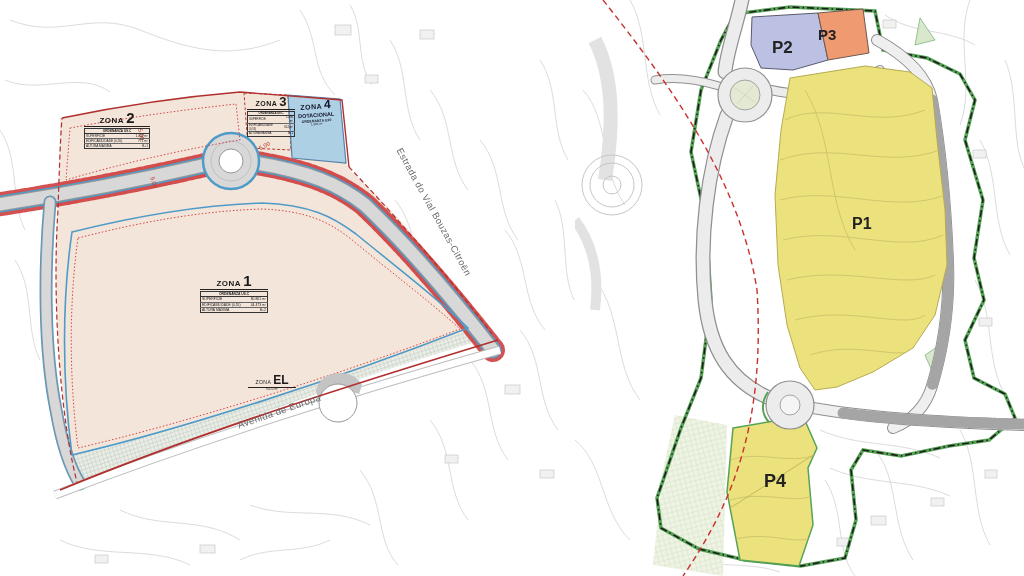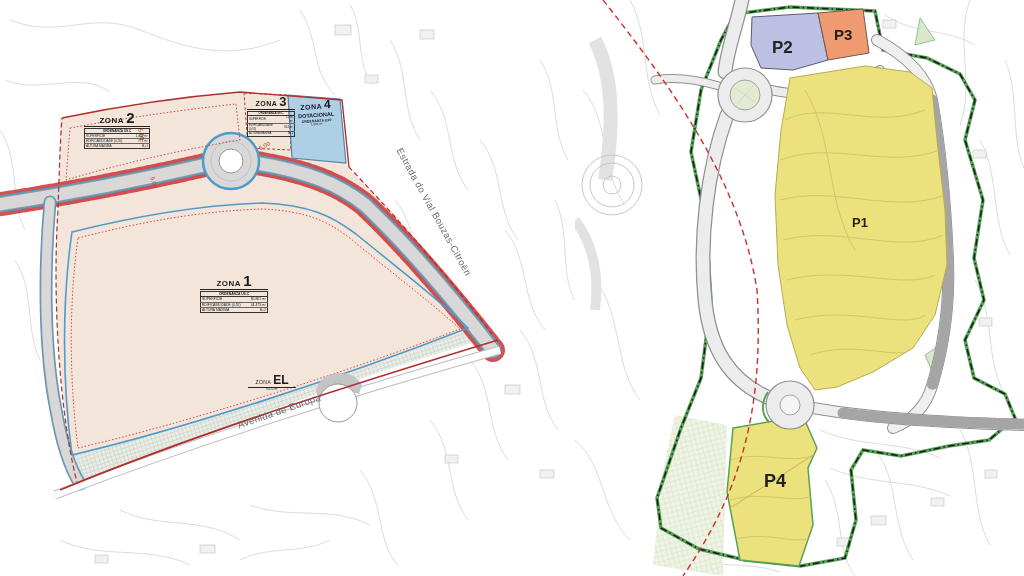--- a/index.html
+++ b/index.html
@@ -354,18 +354,18 @@
   </div>
 
   <div class="roadlabel" style="left:404px;top:146px;font-size:9.5px;letter-spacing:0.4px;transform:rotate(61deg);">Estrada do Vial Bouzas-Citroën</div>
 
   <div class="roadlabel" style="left:236px;top:420px;font-size:9.5px;letter-spacing:0.4px;transform:rotate(-19deg);">Avenida de Europa</div>
 
   <div class="dim" style="left:143px;top:128px;transform:rotate(78deg);">5.00</div>
   <div class="dim" style="left:155px;top:176px;transform:rotate(72deg);">5.00</div>
   <div class="dim" style="left:258px;top:146px;transform:rotate(-28deg);">5.00</div>
 
-  <div class="plabel" style="left:852px;top:215px;font-size:13px;">P1</div>
+  <div class="plabel" style="left:852px;top:215px;font-size:16px;">P1</div>
   <div class="plabel" style="left:772px;top:38px;font-size:17px;">P2</div>
-  <div class="plabel" style="left:818px;top:26px;font-size:15px;margin-left:16px;">P3</div>
+  <div class="plabel" style="left:818px;top:26px;font-size:15px;">P3</div>
   <div class="plabel" style="left:764px;top:471px;font-size:18px;">P4</div>
 
 </div>
 
 </body></html>

